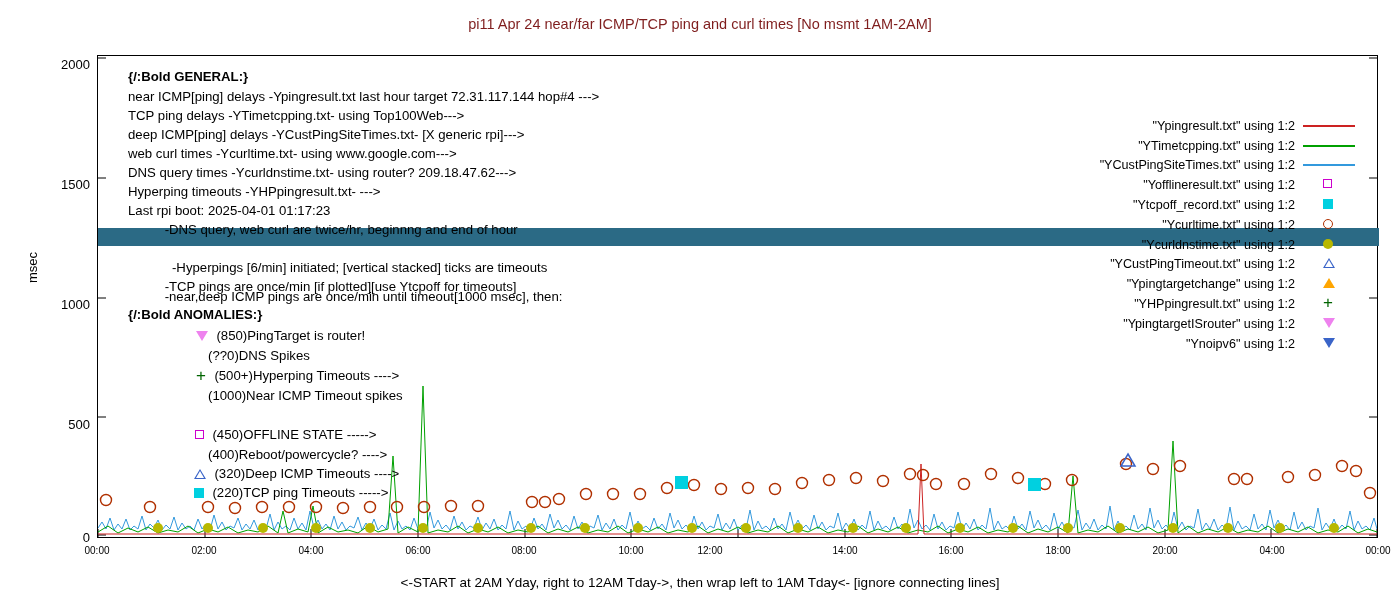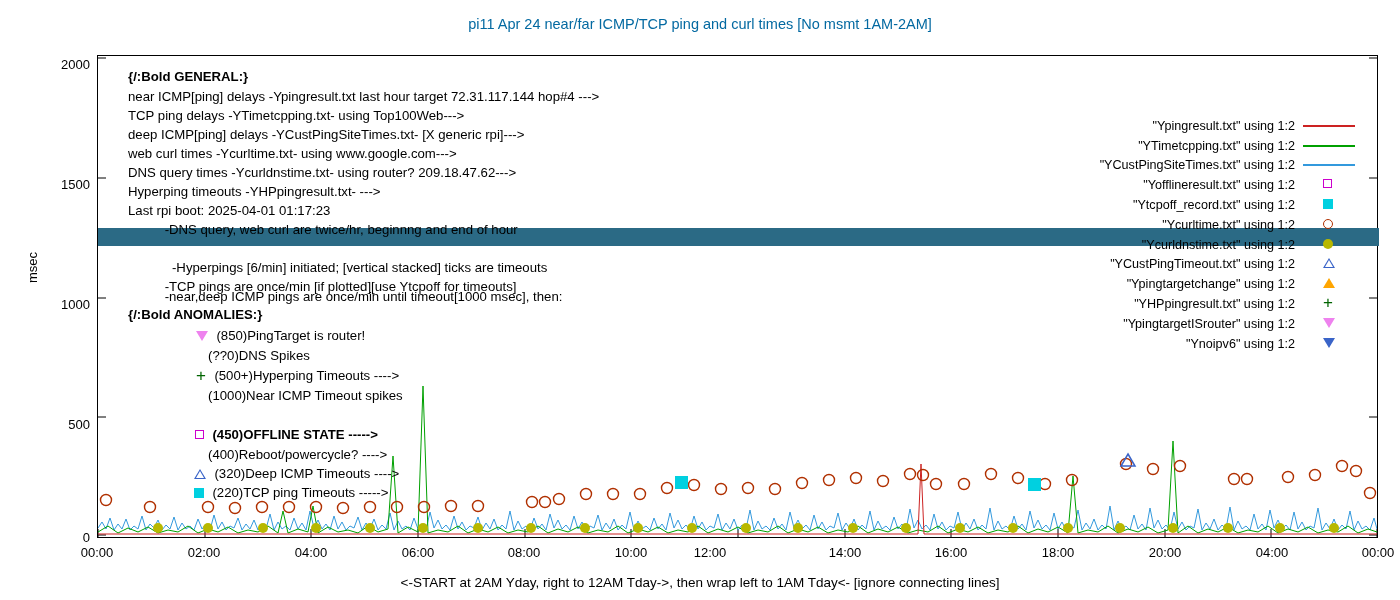--- a/index.html
+++ b/index.html
@@ -4,29 +4,29 @@
 <style>
   html,body{margin:0;padding:0;}
   body{
     width:1400px;height:600px;background:#ffffff;
     font-family:"Liberation Sans", sans-serif;
     color:#000000;overflow:hidden;position:relative;
   }
   #root{position:absolute;left:0;top:0;width:1400px;height:600px;}
   .title{
     position:absolute;left:0;top:16px;width:1400px;text-align:center;
-    font-size:14.5px;color:#0369a1;
+    font-size:14.5px;color:#7f1d1d;
   }
   .plot{
     position:absolute;left:97px;top:55px;width:1281px;height:483px;
     border:1px solid #000;box-sizing:border-box;background:#fff;
   }
   .ytickwrap{position:absolute;left:30px;width:60px;text-align:right;font-size:13px;}
   .xtick{
-    position:absolute;font-size:13px;text-align:center;width:60px;top:545px;
+    position:absolute;font-size:10px;text-align:center;width:60px;top:545px;
   }
   .xcaption{
     position:absolute;left:0;top:575px;width:1400px;text-align:center;font-size:13.5px;
   }
   
   .annot{
     position:absolute;font-size:13.2px;white-space:pre;color:#000;line-height:19.6px;
   }
   .bold{font-weight:bold;}
   
@@ -233,21 +233,21 @@
     <div style="position:absolute;left:110px;top:290px;width:300px;height:16px;">
       <span class="annot" style="position:static;">(??0)DNS Spikes</span>
     </div>
     <div style="position:absolute;left:98px;top:310px;width:340px;height:16px;">
       <span class="inline-sym m-plus">+</span>
       <span class="annot" style="position:static;">(500+)Hyperping Timeouts ----&gt;</span>
     </div>
     <div style="position:absolute;left:110px;top:330px;width:340px;height:16px;">
       <span class="annot" style="position:static;">(1000)Near ICMP Timeout spikes</span>
     </div>
-    <div style="position:absolute;left:97px;top:369px;width:340px;height:16px;font-weight:bold;">
+    <div style="position:absolute;left:97px;top:369px;width:340px;height:16px;">
       <span class="inline-sym m-sq-open"></span>
       <span class="annot" style="position:static;">(450)OFFLINE STATE -----&gt;</span>
     </div>
     <div style="position:absolute;left:110px;top:389px;width:340px;height:16px;">
       <span class="annot" style="position:static;">(400)Reboot/powercycle? ----&gt;</span>
     </div>
     <div style="position:absolute;left:96px;top:408px;width:340px;height:16px;">
       <span class="inline-sym m-tri-up-open"><i></i></span>
       <span class="annot" style="position:static;">(320)Deep ICMP Timeouts ----&gt;</span>
     </div>

